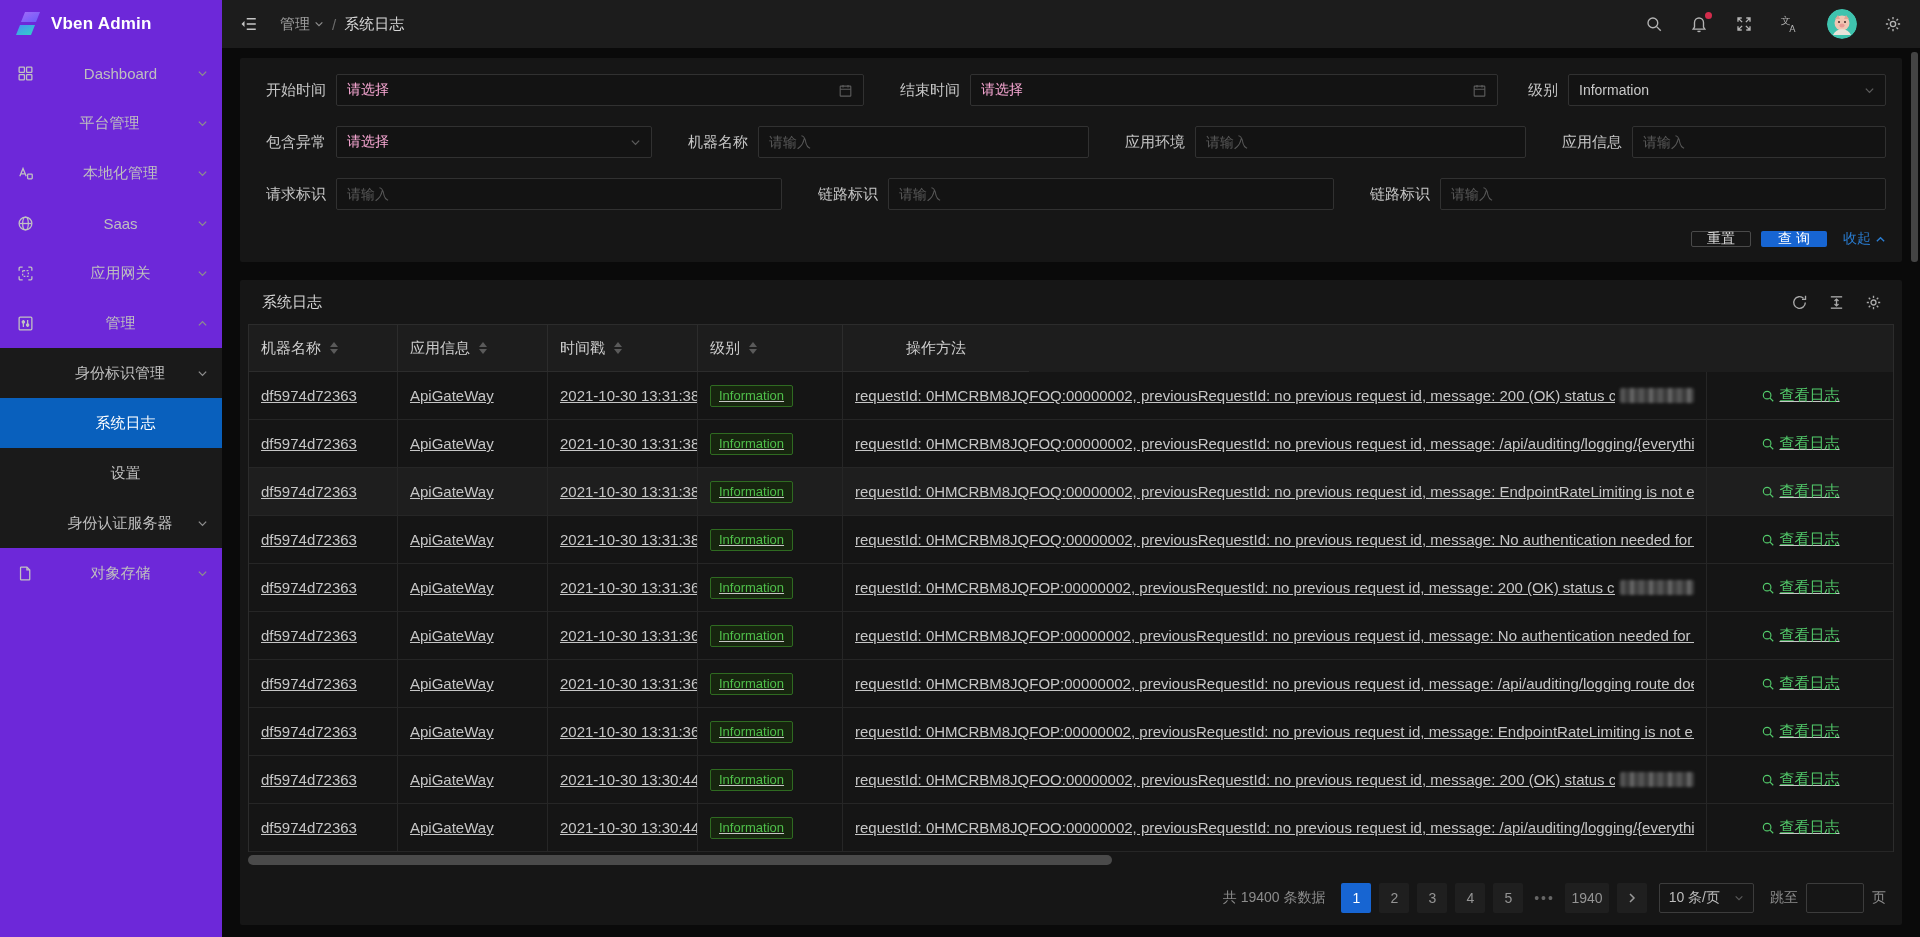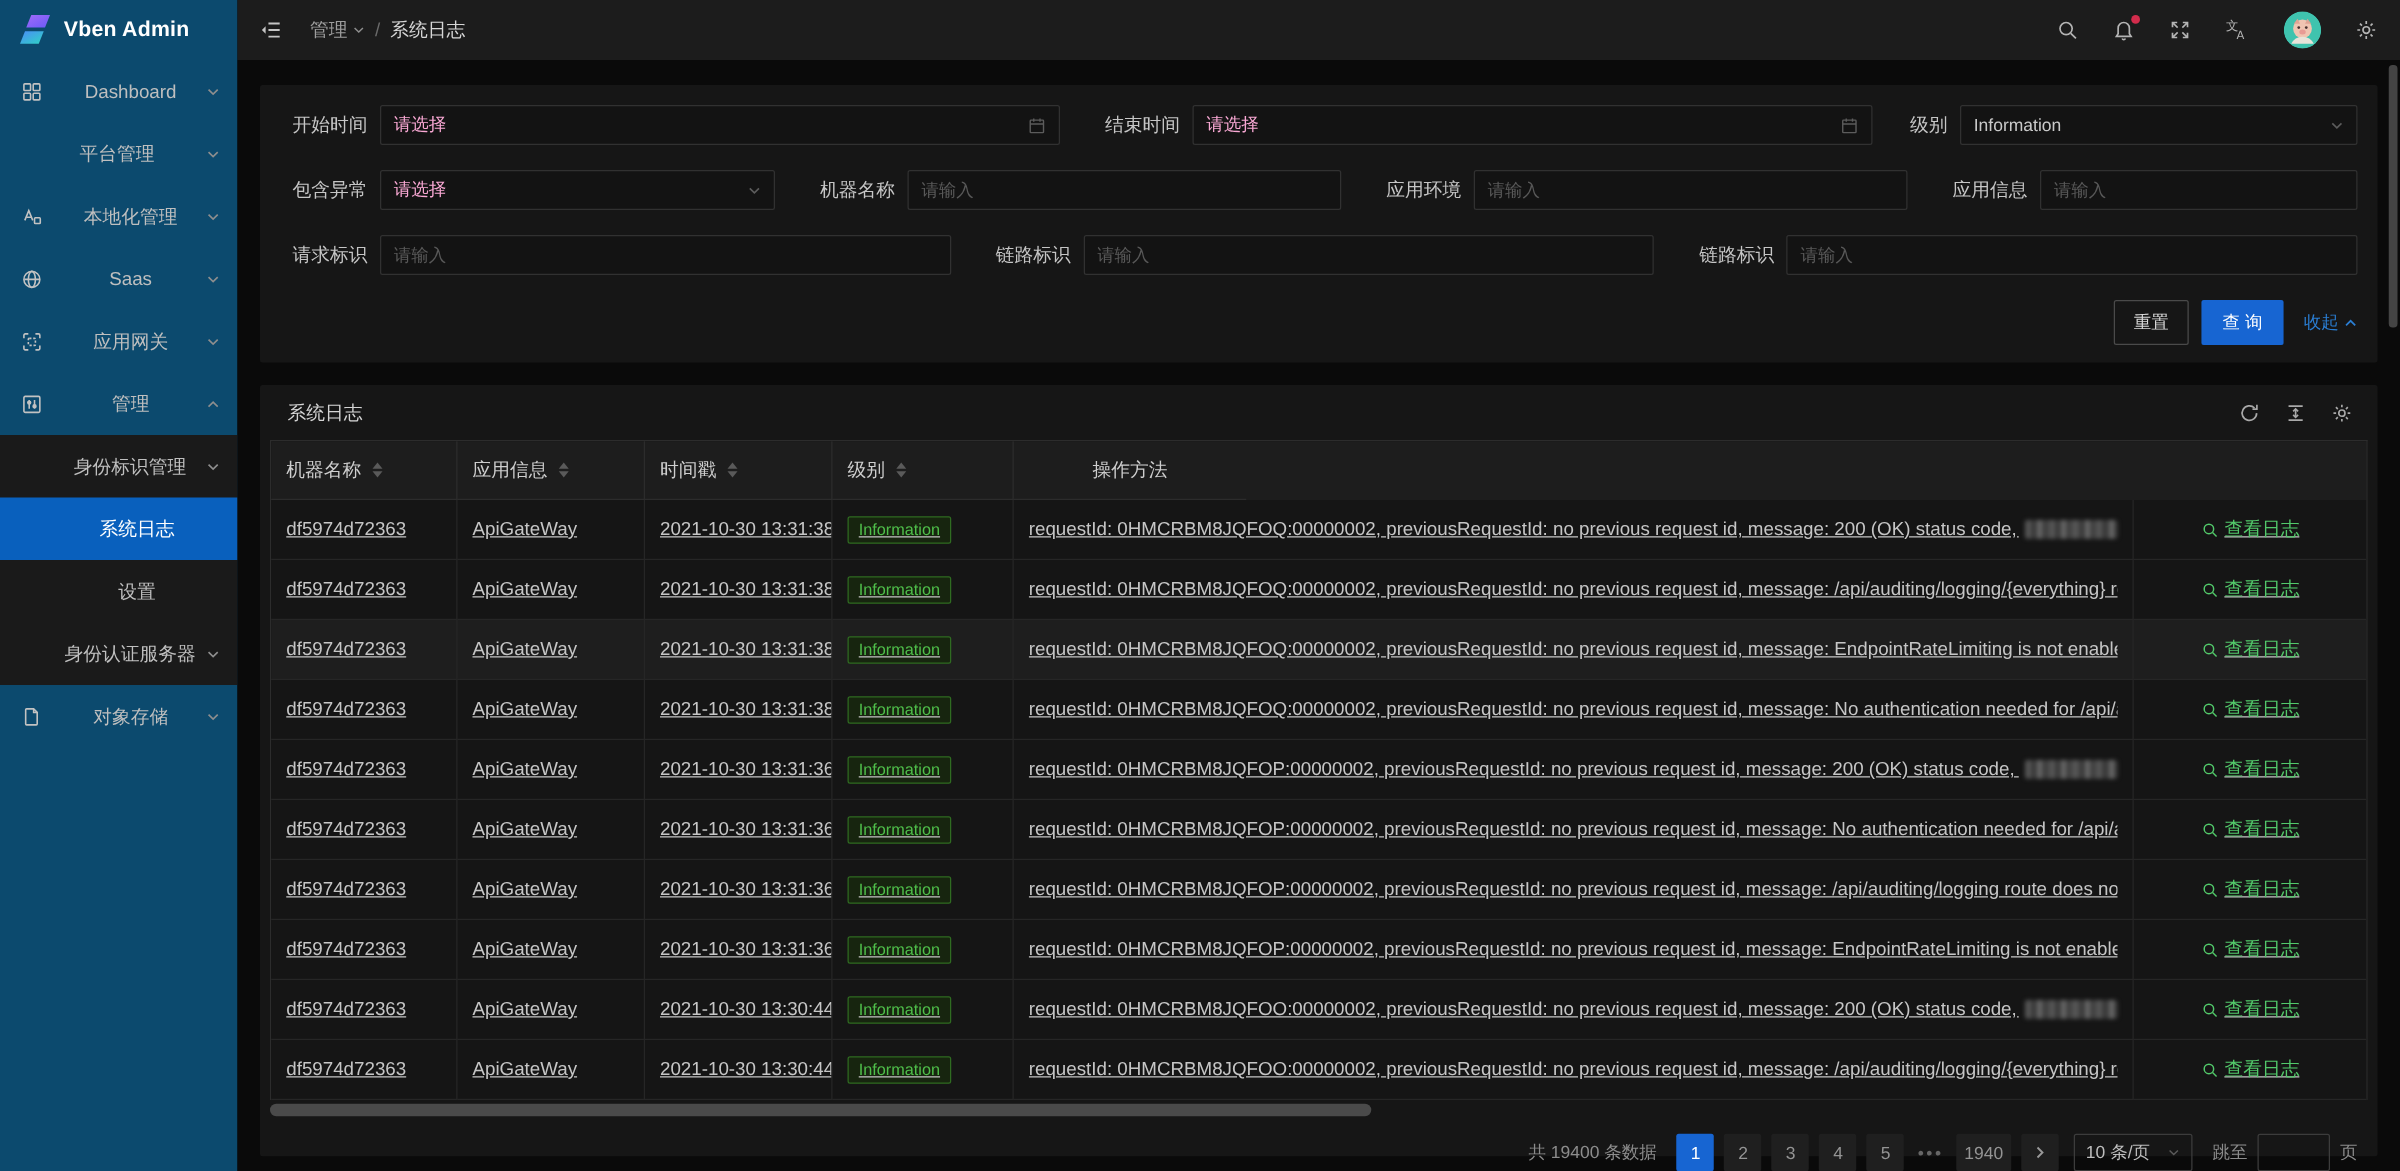--- a/index.html
+++ b/index.html
@@ -1,21 +1,21 @@
 <!DOCTYPE html>
 <html><head>
 <meta charset="utf-8">
 <style>
   * { margin:0; padding:0; box-sizing:border-box; }
   html,body { width:1920px; height:937px; overflow:hidden; background:#000; }
   body { font-family:"Liberation Sans","DejaVu Sans",sans-serif; font-size:14px; color:#c9c9c9; }
   .screen { width:1920px; height:937px; display:flex; position:relative; }
 
   
-  .sidebar { width:190px; height:100%; background:#0c4a6e; flex-shrink:0; display:flex; flex-direction:column; }
+  .sidebar { width:222px; height:100%; background:#6d28d9; flex-shrink:0; display:flex; flex-direction:column; }
   .logo { height:48px; display:flex; align-items:center; padding-left:14px; gap:9px; }
   .logo-title { color:#fff; font-size:17px; font-weight:bold; letter-spacing:.2px; }
   .menu { flex:1;text-align:center; }
   .menu-item { height:50px; display:flex; align-items:center; padding:0 14px 0 17px; color:#bfbfbf; font-size:15px; cursor:pointer; }
   .menu-item .micon { width:17px; height:17px; margin-right:10px; color:#c2c2c2; line-height:0; }
   .menu-item.no-icon { padding-left:22px; }
   .mlabel { flex:1; white-space:nowrap; }
   .chev { color:#8e8e8e; line-height:0; }
   .chev.up svg { transform:rotate(180deg); }
   .submenu { background:#1a1a1a; }
@@ -29,21 +29,21 @@
   .breadcrumb { display:flex; align-items:center; gap:8px; font-size:15px; }
   .bc-parent { color:#9e9e9e; display:flex; align-items:center; gap:4px; cursor:pointer; }
   .bc-sep { color:#6b6b6b; }
   .bc-current { color:#d6d6d6; }
   .topbar-right { margin-left:auto; display:flex; align-items:center; gap:27px; }
   .tb-icon { color:#b4b4b4; line-height:0; cursor:pointer; position:relative; }
   .badge-dot { position:absolute; top:-3px; right:-4px; width:7px; height:7px; border-radius:50%; background:#d32c4c; }
   .avatar { width:30px; height:30px; border-radius:50%; overflow:hidden; line-height:0; cursor:pointer; }
 
   
-  .content { flex:1; background:#0a0a0a; padding:20px 18px 12px 18px; display:flex; flex-direction:column; gap:18px; min-height:0; }
+  .content { flex:1; background:#0a0a0a; padding:10px 18px 12px 18px; display:flex; flex-direction:column; gap:18px; min-height:0; }
   .card { background:#161616; border-radius:2px; }
 
   
   .form-card { padding:16px 16px 14px 16px; flex-shrink:0; }
   .frow { display:flex; gap:26px; margin-bottom:20px; }
   .frow:last-of-type { margin-bottom:8px; }
   .field { display:flex; align-items:center; min-width:0; }
   .flabel { width:70px; text-align:right; margin-right:10px; color:#c6c6c6; font-size:15px; white-space:nowrap; flex-shrink:0; }
   .flabel.narrow { width:34px; }
   .fctrl { height:32px; background:#131313; border:1px solid #313131; border-radius:2px; display:flex; align-items:center; padding:0 10px; flex:1; min-width:0; color:#c9c9c9; }
@@ -51,21 +51,21 @@
   .fctrl input::placeholder { color:#585858; }
   .ph { color:#f9a8d4; flex:1; }
   .val { color:#c9c9c9; flex:1; }
   .ctrl-icon { color:#5c5c5c; line-height:0; margin-left:8px; }
   .f-grow-lg { flex:1.6; }
   .f-fixed-level { width:362px; flex:none; }
   .f-fixed-exc { width:396px; flex:none; }
   .f-fixed-appinfo { width:334px; flex:none; }
   .f-grow { flex:1; }
   .factions { display:flex; justify-content:flex-end; align-items:center; gap:10px; }
-  .btn { height:36px; padding:0 15px; border-radius:2px; font-size:14px; display:flex; align-items:center; cursor:pointer; border:1px solid transparent; font-family:inherit; }
+  .btn { height:16px; padding:0 15px; border-radius:2px; font-size:14px; display:flex; align-items:center; cursor:pointer; border:1px solid transparent; font-family:inherit; }
   .btn-default { background:transparent; border-color:#4a4a4a; color:#d9d9d9; }
   .btn-primary { background:#1765d2; color:#fff; letter-spacing:4px; padding:0 12px 0 16px; }
   .link-collapse { color:#2a7dd2; display:flex; align-items:center; gap:4px; cursor:pointer; margin-left:6px; font-size:14px; }
 
   
   .table-card { flex:1; display:flex; flex-direction:column; padding:0 8px 0 8px; min-height:0; }
   .table-toolbar { height:44px; display:flex; align-items:center; padding:0 4px 0 14px; flex-shrink:0; }
   .table-title { font-size:15px; color:#d4d4d4; }
   .toolbar-icons { margin-left:auto; display:flex; align-items:center; gap:20px; color:#a9a9a9; padding-right:8px; }
   .toolbar-icons span { line-height:0; cursor:pointer; }

